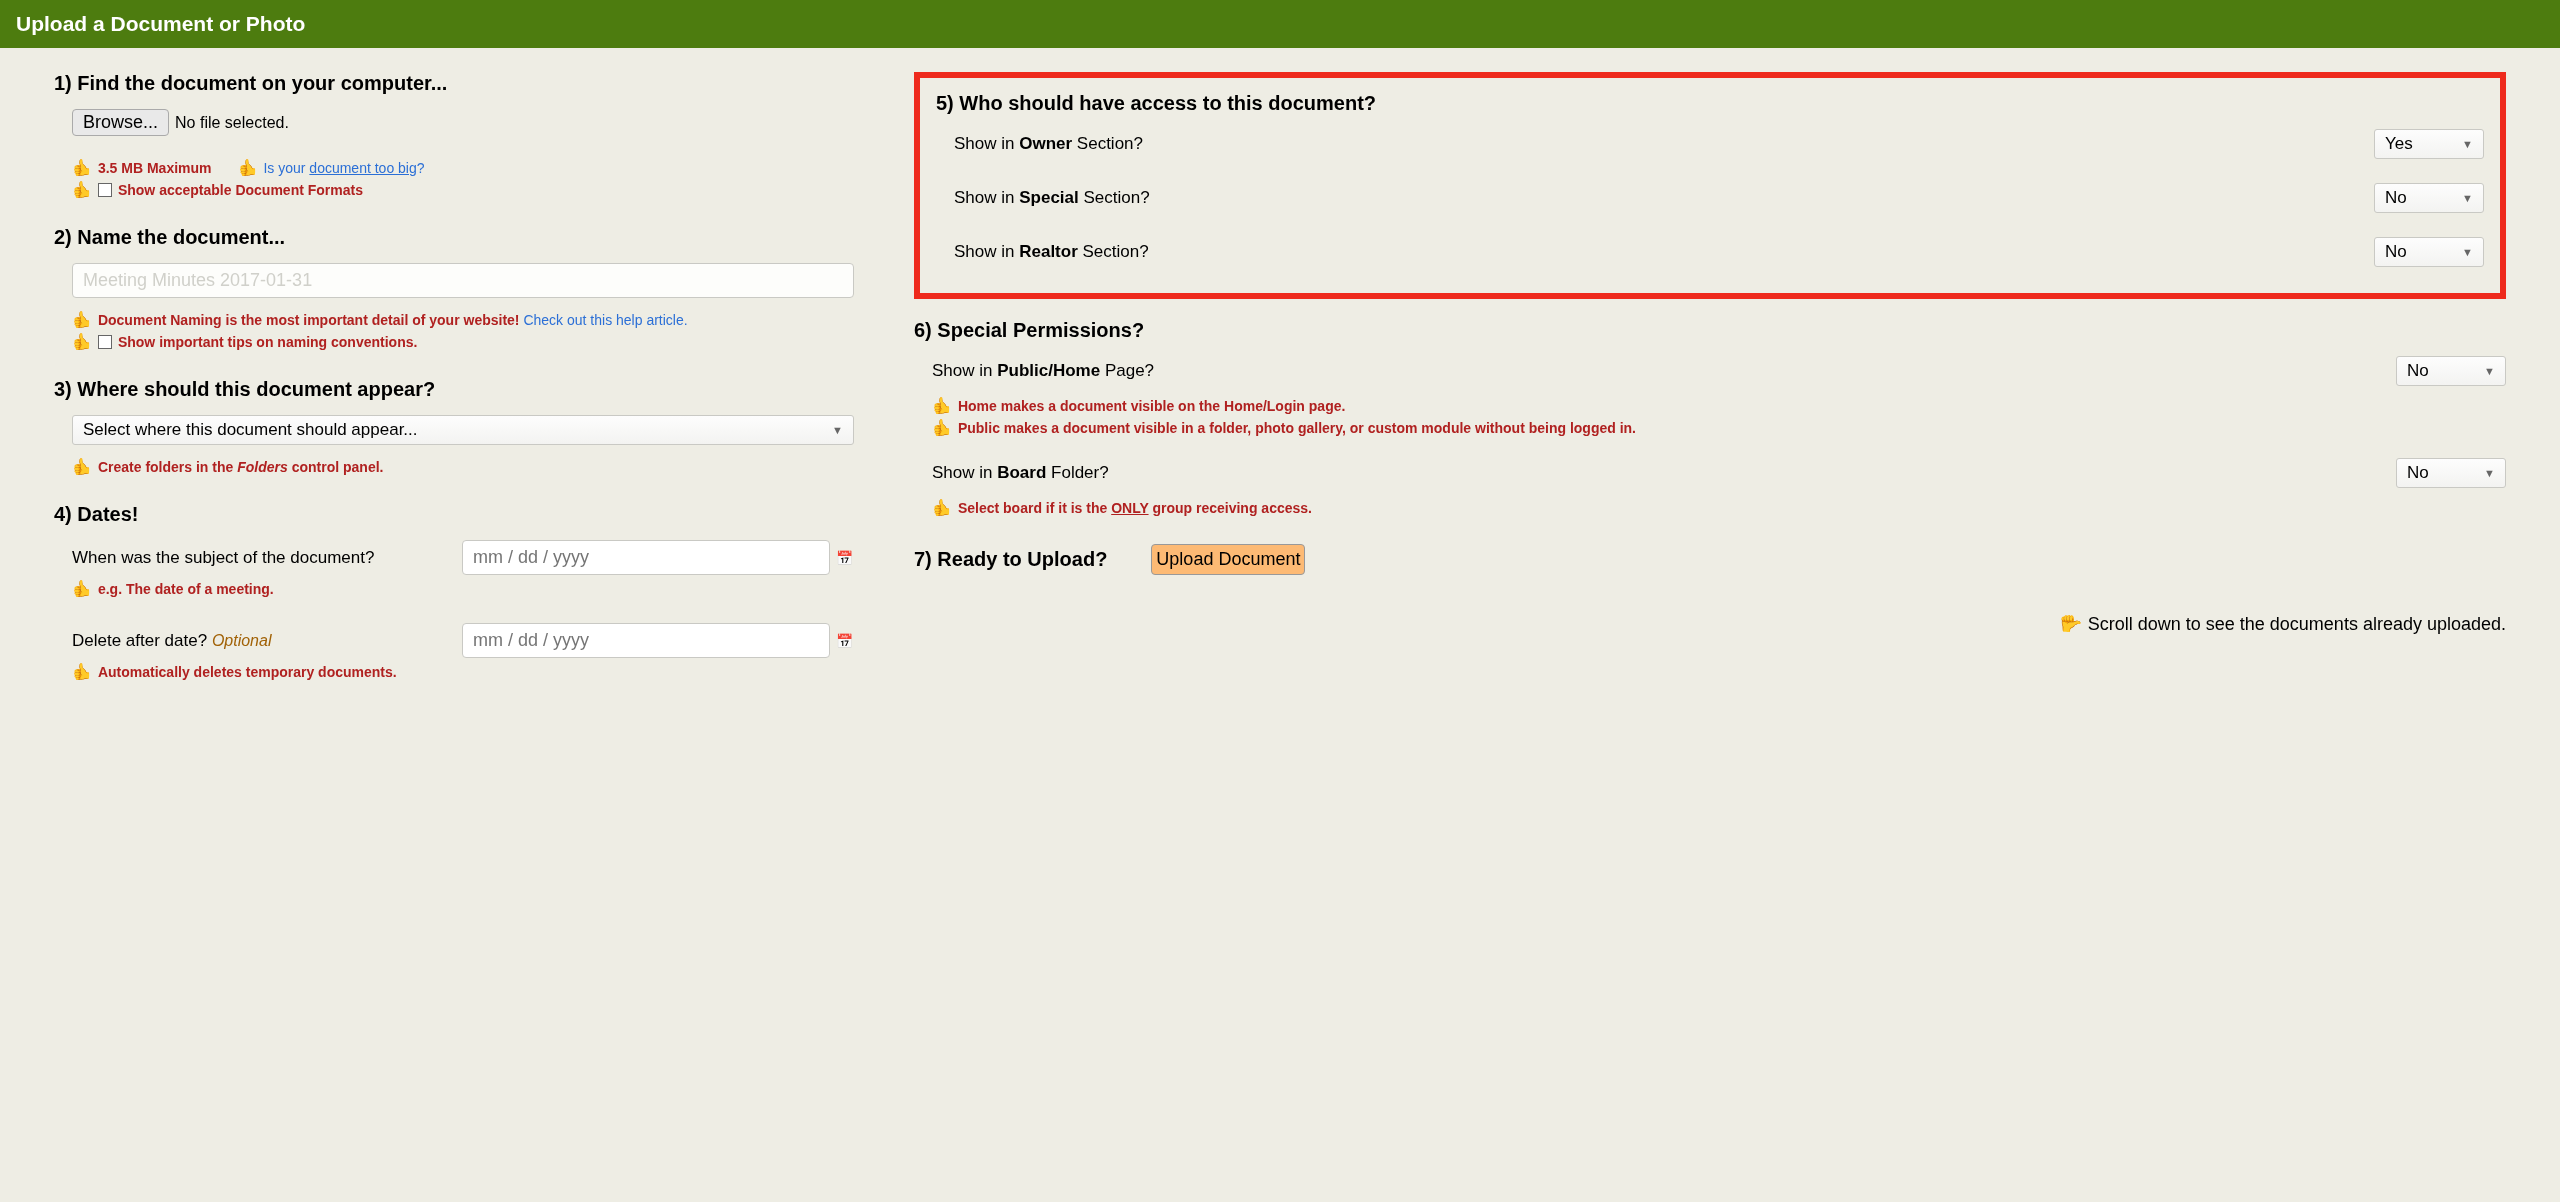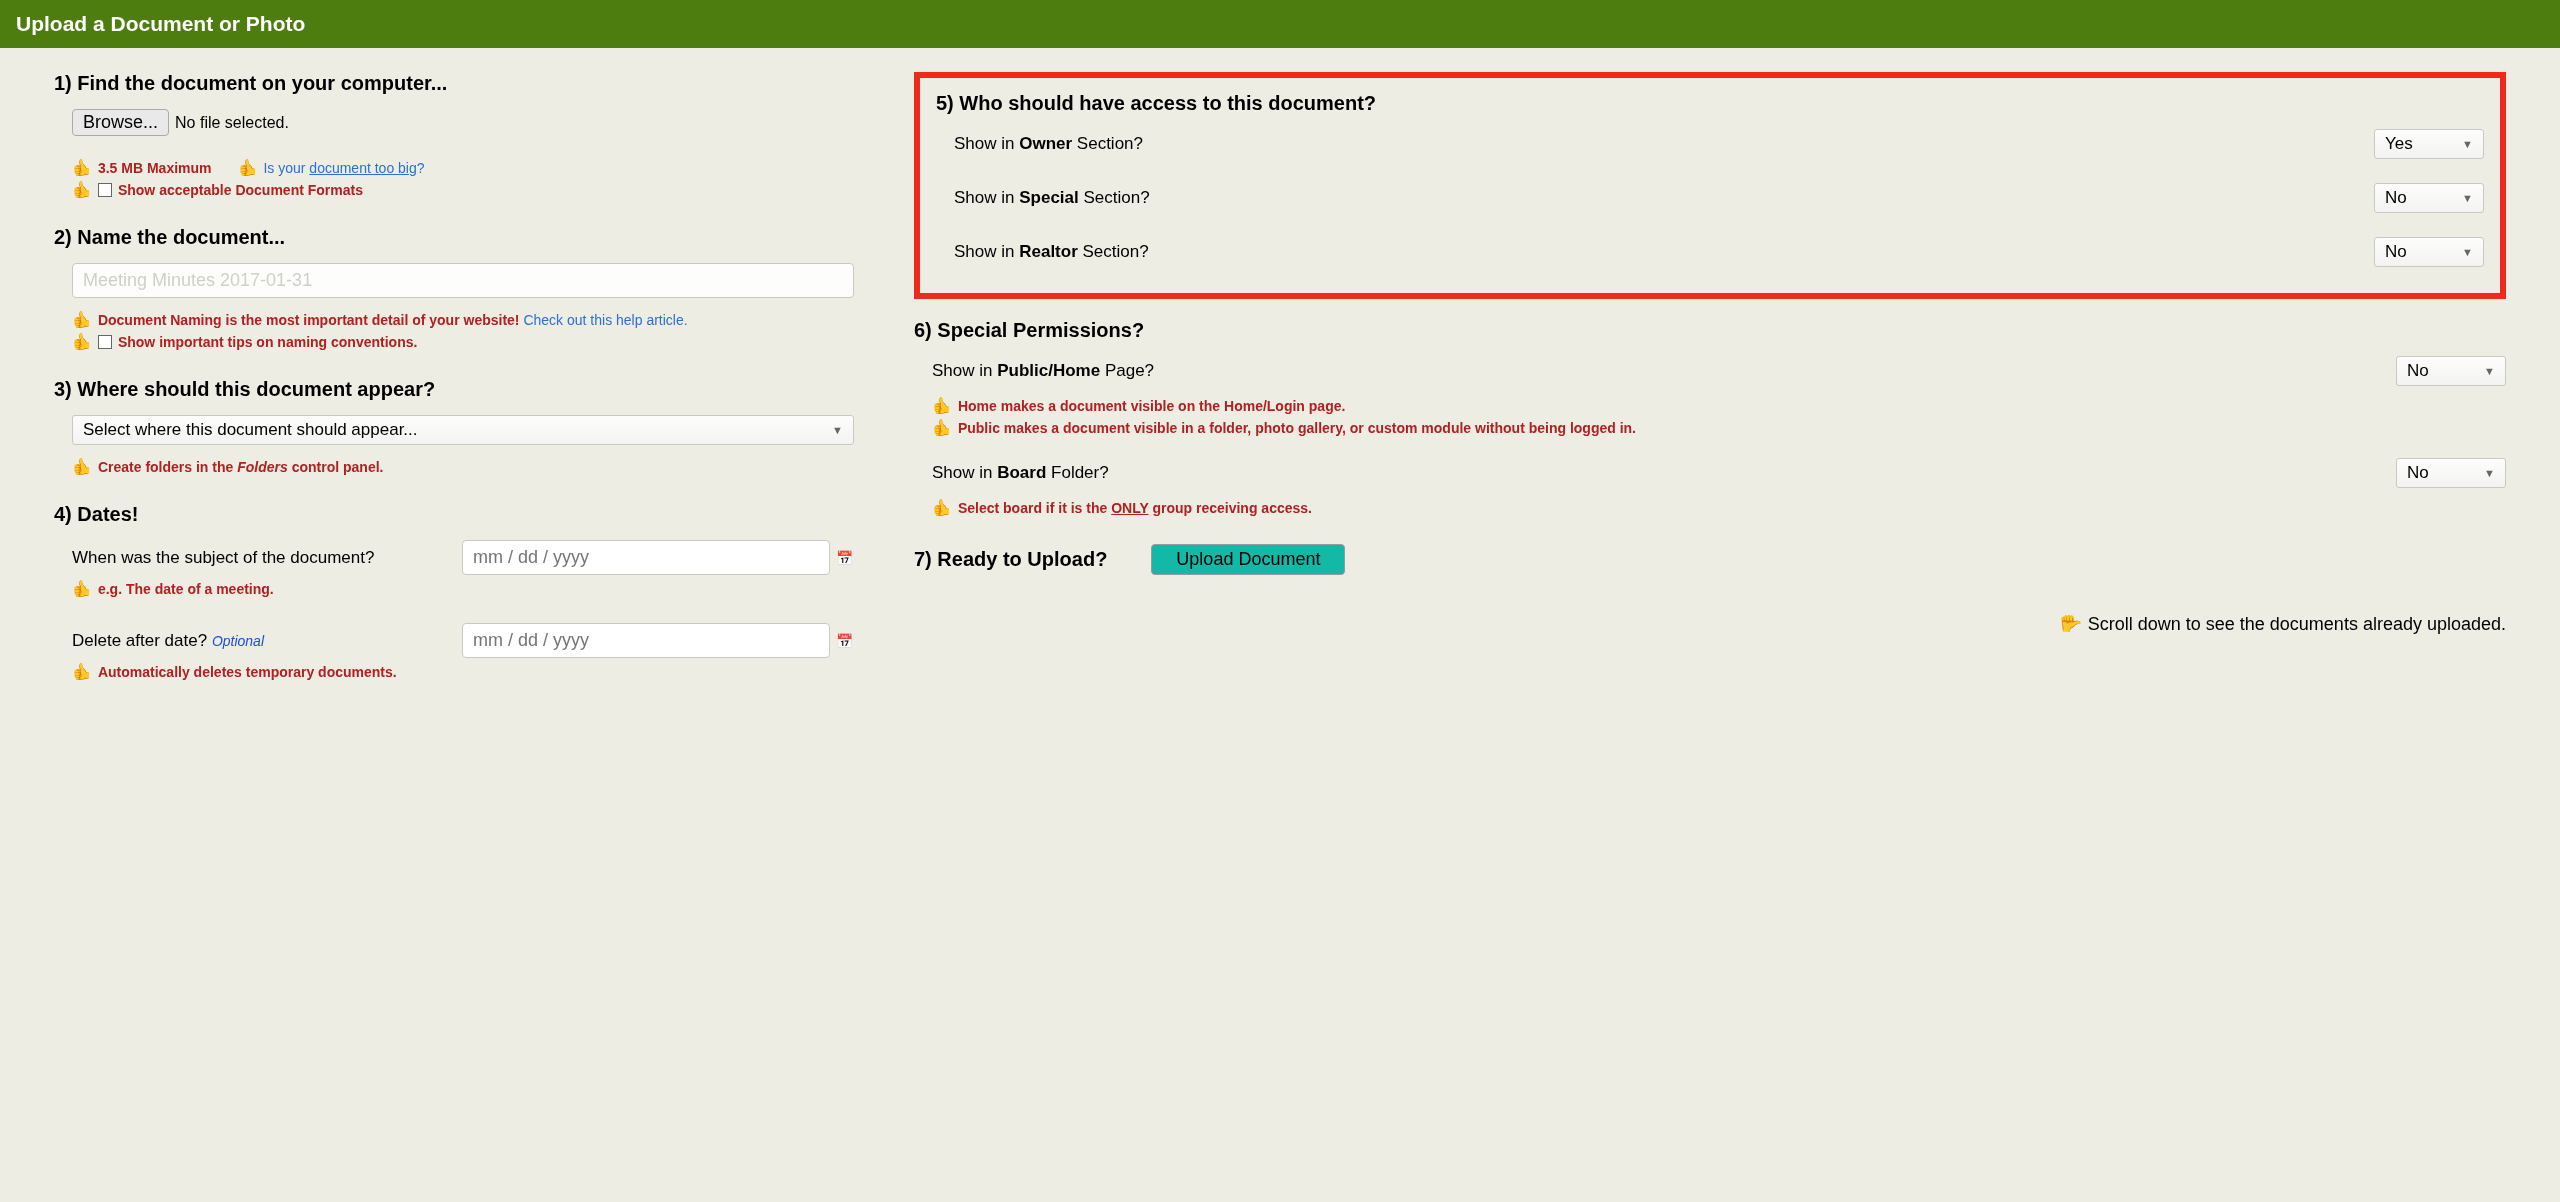--- a/index.html
+++ b/index.html
@@ -108,21 +108,21 @@
     color: #666;
   }
   .cal-icon {
     width: 18px; height: 18px;
     display: inline-flex;
     align-items: center;
     justify-content: center;
     font-size: 14px;
     color: #c33;
   }
-  .optional { font-style: italic; color: #1d4ed8; font-size: 14px; }
+  .optional { font-style: italic; color: #a16207; font-size: 16px; }
   .access-row {
     display: flex;
     align-items: center;
     justify-content: space-between;
     margin-bottom: 24px;
   }
   .access-label { font-size: 17px; }
   .access-select {
     width: 110px;
   }
@@ -132,22 +132,22 @@
     margin-bottom: 20px;
   }
   .upload-row {
     display: flex;
     align-items: center;
     justify-content: flex-start;
     gap: 44px;
   }
   .upload-btn {
     font-size: 18px;
-    padding: 4px 24px;
-    background: #14b8a6;
+    padding: 4px 4px;
+    background: #fdba74;
     border: 1px solid #999;
     border-radius: 4px;
     cursor: pointer;
   }
   .scroll-hint {
     text-align: right;
     font-size: 18px;
     margin-top: 38px;
   }
   .finger-down {

